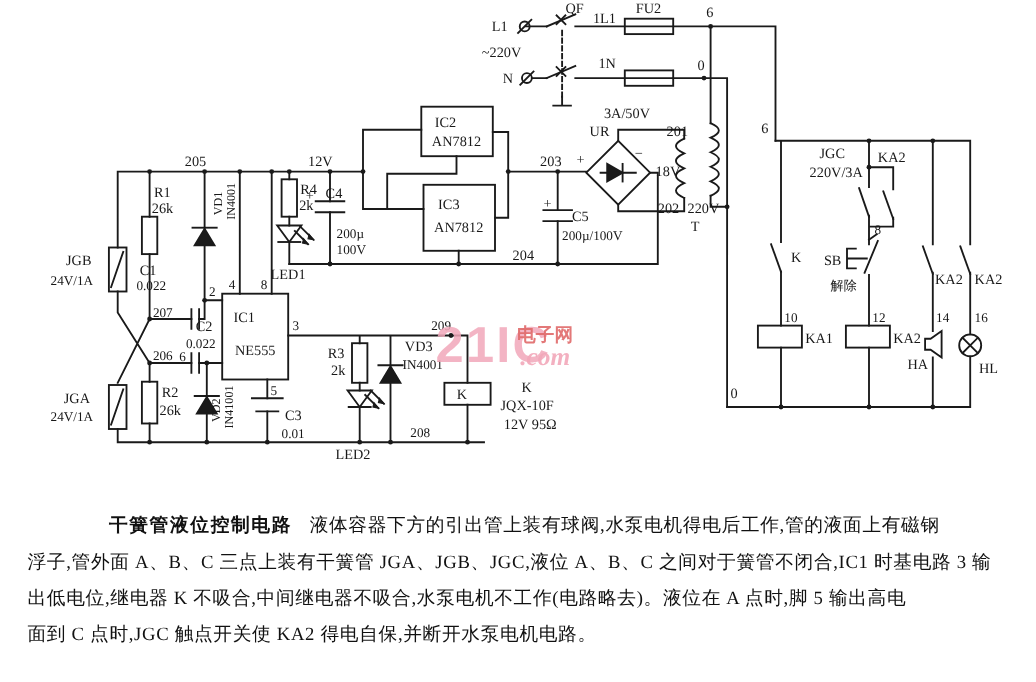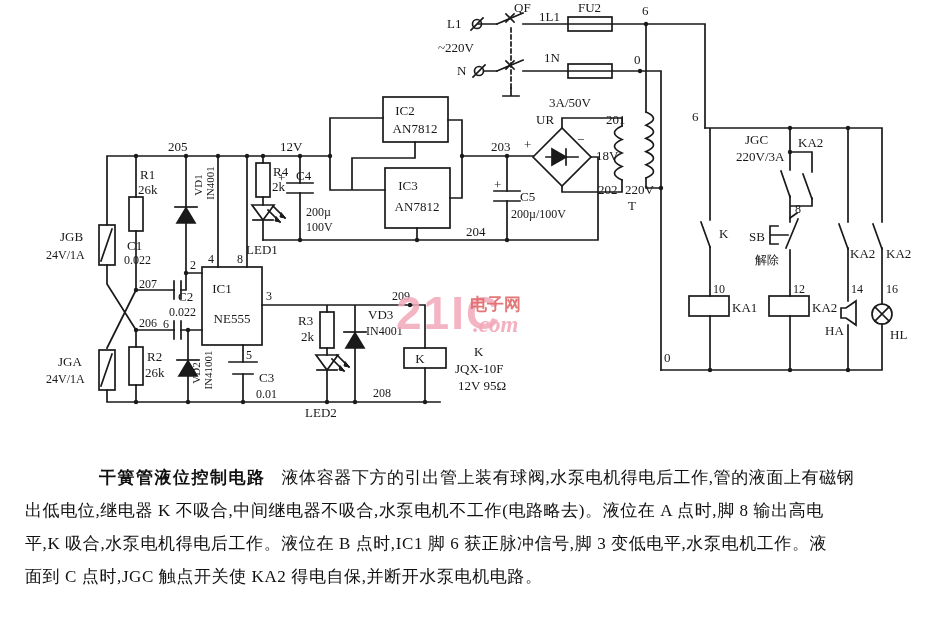--- a/index.html
+++ b/index.html
@@ -319,16 +319,16 @@
 
   <g>
     <text class="wm-big" x="396" y="329">21IC</text>
     <text class="wm-cn" x="470" y="310">电子网</text>
     <text class="wm-com" x="473" y="332">.com</text>
   </g>
 </svg>
 
 <div class="desc">
   <div class="line1"><span class="ttl">干簧管液位控制电路</span><span>液体容器下方的引出管上装有球阀,水泵电机得电后工作,管的液面上有磁钢</span></div>
-  <div>出低电位,继电器 K 不吸合,中间继电器不吸合,水泵电机不工作(电路略去)。液位在 A 点时,脚 8 输出高电</div>
-  <div>平,K 吸合,水泵电机得电后工作。液位在 B 点时,IC1 脚 6 获正脉冲信号,脚 3 变低电平,水泵电机工作。液</div>
+  <div>浮子,管外面 A、B、C 三点上装有干簧管 JGA、JGB、JGC,液位 A、B、C 之间对于簧管不闭合,IC1 时基电路 3 输</div>
+  <div>出低电位,继电器 K 不吸合,中间继电器不吸合,水泵电机不工作(电路略去)。液位在 A 点时,脚 5 输出高电</div>
   <div>面到 C 点时,JGC 触点开关使 KA2 得电自保,并断开水泵电机电路。</div>
 </div>
 
 </body></html>

